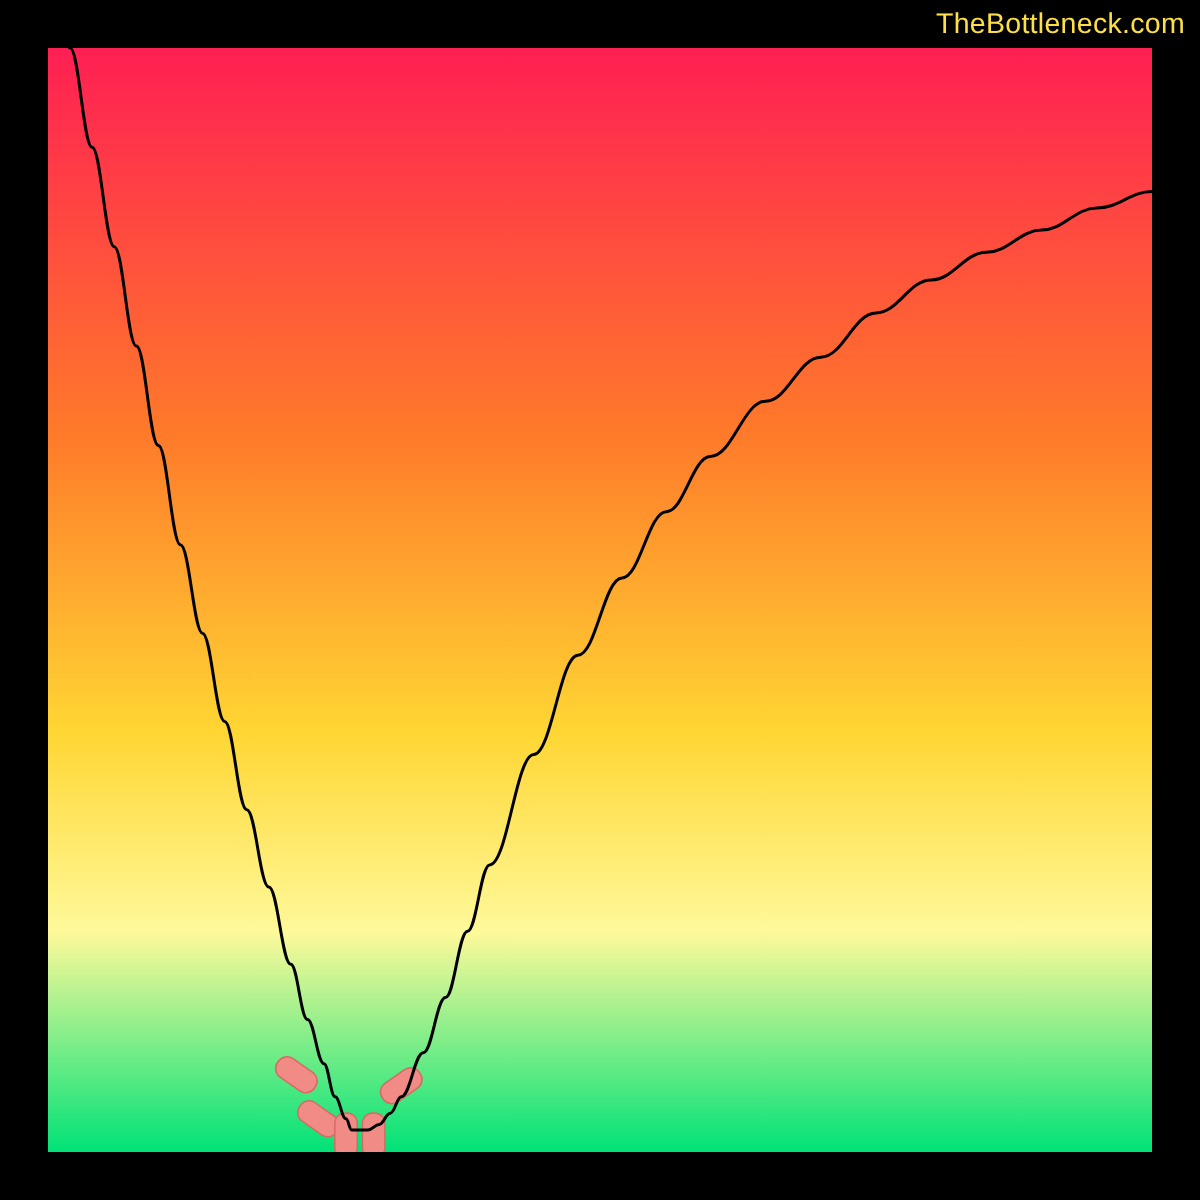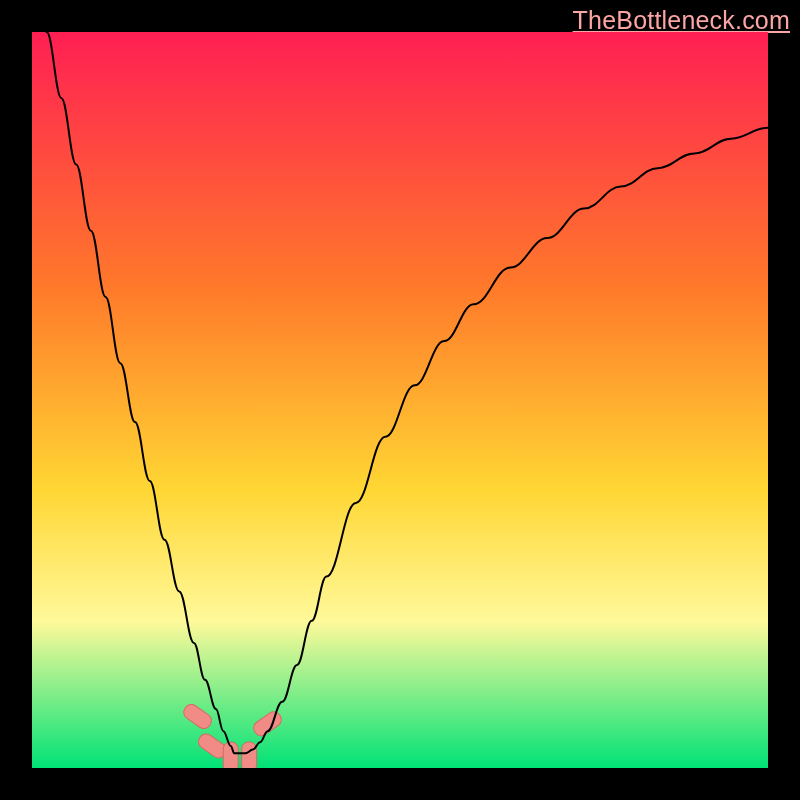--- a/index.html
+++ b/index.html
@@ -23,25 +23,24 @@
     position: absolute;
     top: 32px;
     left: 32px;
     width: 736px;
     height: 736px;
   }
   .watermark {
     position: absolute;
     top: 6px;
     right: 10px;
-    color: #fca5a5;
-    font-size: 25px;
+    color: #fde047;
+    font-size: 19px;
     letter-spacing: 0.2px;
     font-weight: 400;
-    text-decoration: underline;
   }
   svg { display: block; }
 </style>
 </head>
 <body>
 
 <div class="frame">
   <div class="watermark">TheBottleneck.com</div>
   <div class="plot">
     <svg id="chart-svg" width="736" height="736" viewBox="0 0 736 736">

